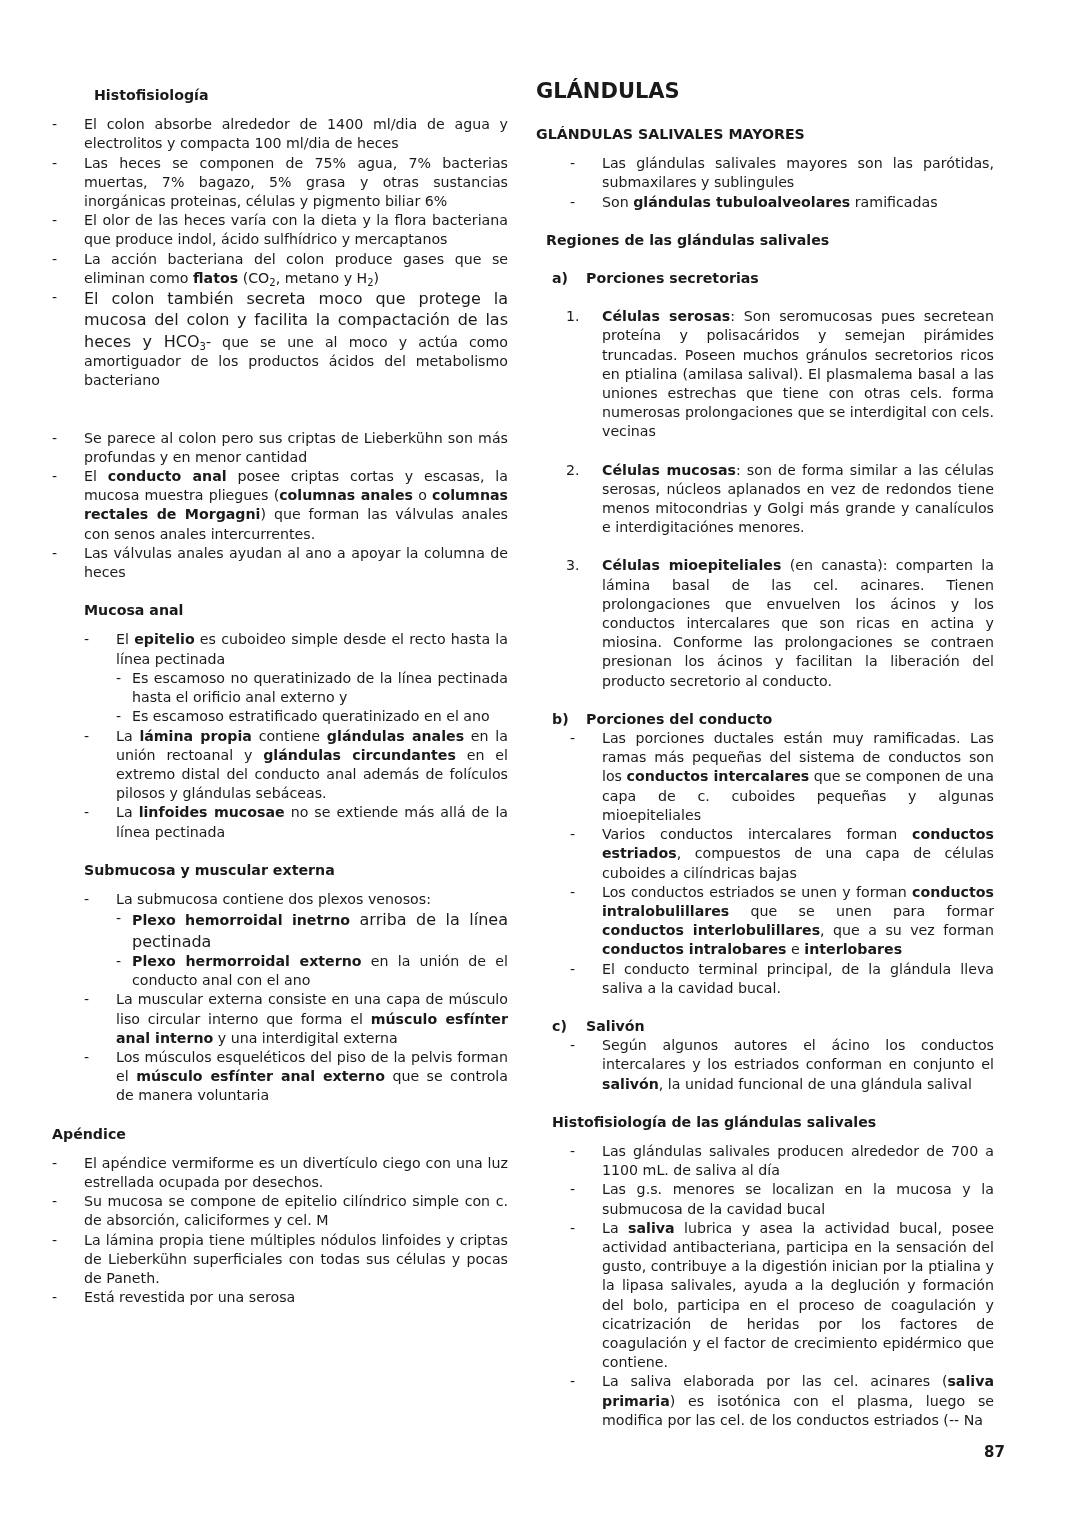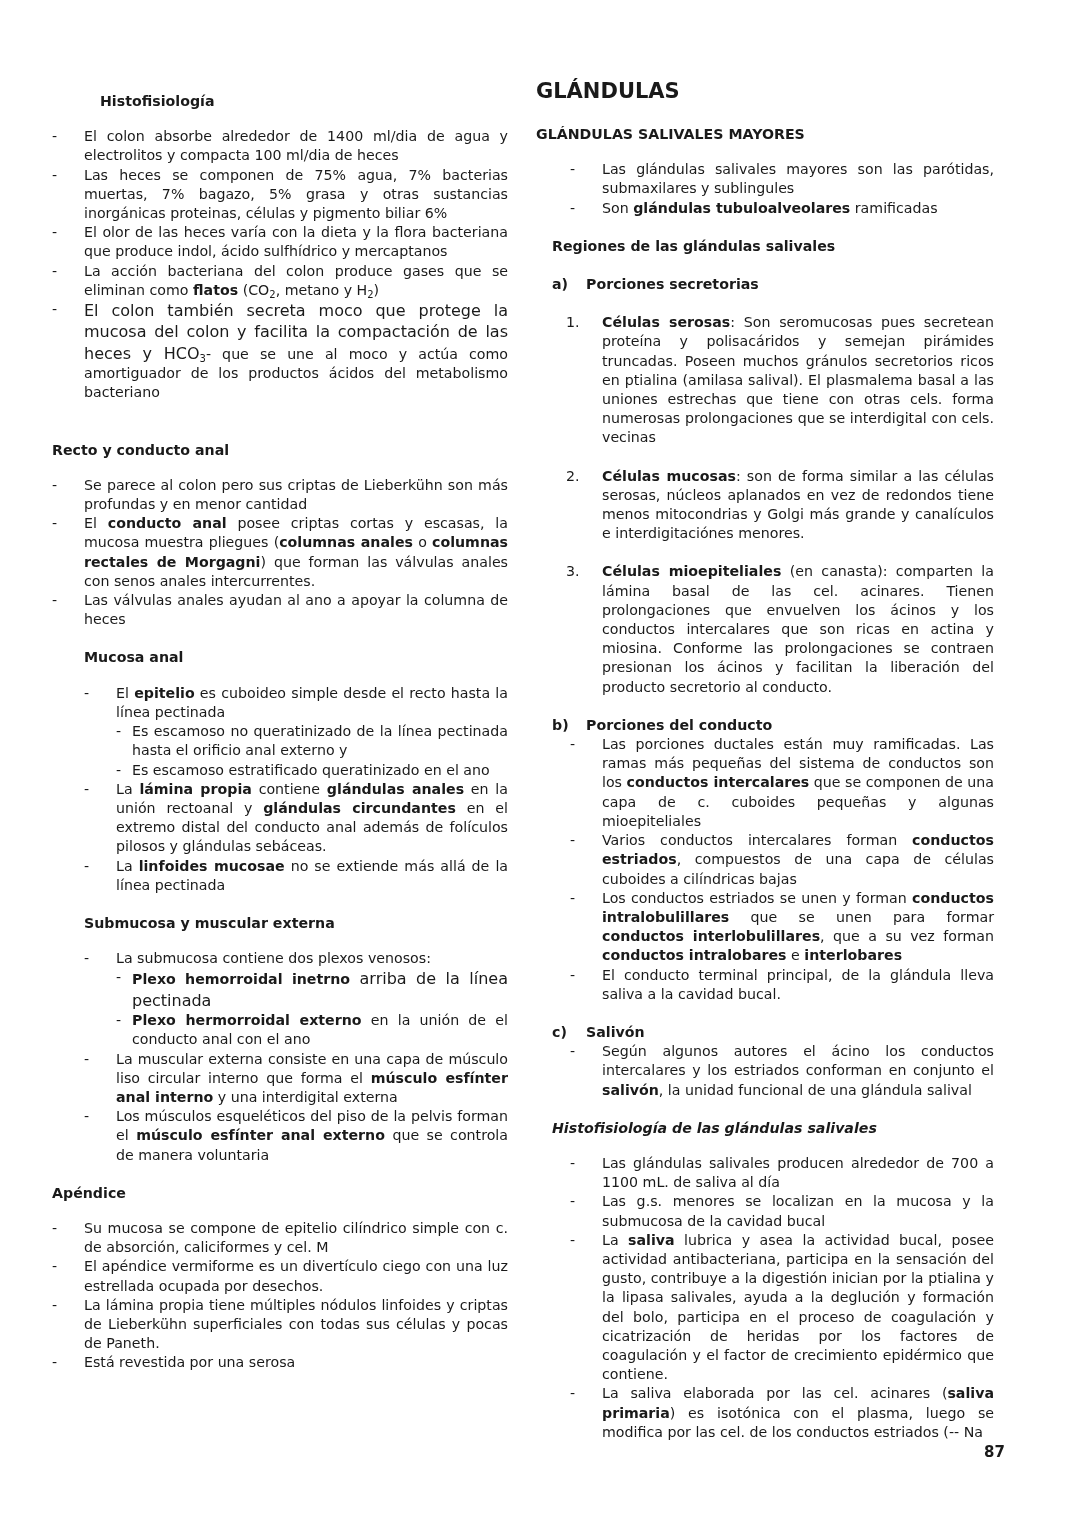--- a/index.html
+++ b/index.html
@@ -4,21 +4,21 @@
 <style>
   html, body { margin: 0; padding: 0; background: #ffffff; }
   body {
     width: 1080px; height: 1527px; position: relative; overflow: hidden;
     font-family: "DejaVu Sans", "Liberation Sans", sans-serif;
     color: #1a1a1a; font-size: 14.2px; line-height: 19.2px;
   }
   .col { position: absolute; top: 76px; }
   .col-left { left: 52px; width: 456px; }
   .col-right { left: 536px; width: 458px; }
-  .h { font-weight: bold; margin: 16px; }
+  .h { font-weight: bold; margin: 10px; }
   .block { margin: 0; padding: 0; list-style: none; }
   .item { position: relative; text-align: justify; margin: 0; }
   .item::before { content: "-"; position: absolute; left: -32px; top: 0; }
   .sub { position: relative; padding-left: 16px; text-align: justify; }
   .sub::before { content: "-"; position: absolute; left: 0; top: 0; }
   .big { font-size: 16px; line-height: 21.4px; }
   .item b, .sub b, .num-body b { font-weight: bold; }
   sub { font-size: 10px; line-height: 0; vertical-align: -3px; }
   .title { font-size: 21px; line-height: 26px; font-weight: bold; margin-top: 2px; }
   .lettered { display: flex; font-weight: bold; }
@@ -37,21 +37,20 @@
     <ul class="block">
         <li class="item"><span>El colon absorbe alrededor de 1400 ml/dia de agua y electrolitos y compacta 100 ml/dia de heces</span></li>
         <li class="item"><span>Las heces se componen de 75% agua, 7% bacterias muertas, 7% bagazo, 5% grasa y otras sustancias inorgánicas proteinas, células y pigmento biliar 6%</span></li>
         <li class="item"><span>El olor de las heces varía con la dieta y la flora bacteriana que produce indol, ácido sulfhídrico y mercaptanos</span></li>
         <li class="item"><span>La acción bacteriana del colon produce gases que se eliminan como </span><b>flatos</b><span> (CO</span><sub>2</sub><span>, metano y H</span><sub>2</sub><span>)</span></li>
         <li class="item"><span class="big">El colon también secreta moco que protege la mucosa del colon y facilita la compactación de las heces y HCO</span><sub>3</sub><span>- que se une al moco y actúa como amortiguador de los productos ácidos del metabolismo bacteriano</span></li>
       </ul>
   </section>
 
   <section style="margin-top:38px; padding-left:32px;">
-    <p class="h" style="margin-left:-32px;">Recto y conducto anal</p>
     <ul class="block">
         <li class="item"><span>Se parece al colon pero sus criptas de Lieberkühn son más profundas y en menor cantidad</span></li>
         <li class="item"><span>El </span><b>conducto anal</b><span> posee criptas cortas y escasas, la mucosa muestra pliegues (</span><b>columnas anales</b><span> o </span><b>columnas rectales de Morgagni</b><span>) que forman las válvulas anales con senos anales intercurrentes.</span></li>
         <li class="item"><span>Las válvulas anales ayudan al ano a apoyar la columna de heces</span></li>
       </ul>
   </section>
 
   <section style="margin-top:19px; padding-left:64px;">
     <p class="h" style="margin-left:-32px;">Mucosa anal</p>
     <ul class="block">
@@ -66,22 +65,22 @@
     <ul class="block">
         <li class="item"><span>La submucosa contiene dos plexos venosos:</span><div class="sub"><b>Plexo hemorroidal inetrno</b><span class="big"> arriba de la línea pectinada</span></div><div class="sub"><b>Plexo hermorroidal externo</b><span> en la unión de el conducto anal con el ano</span></div></li>
         <li class="item"><span>La muscular externa consiste en una capa de músculo liso circular interno que forma el </span><b>músculo esfínter anal interno</b><span> y una interdigital externa</span></li>
         <li class="item"><span>Los músculos esqueléticos del piso de la pelvis forman el </span><b>músculo esfínter anal externo</b><span> que se controla de manera voluntaria</span></li>
       </ul>
   </section>
 
   <section style="margin-top:19px; padding-left:32px;">
     <p class="h" style="margin-left:-32px;">Apéndice</p>
     <ul class="block">
+        <li class="item"><span>El apéndice vermiforme es un divertículo ciego con una luz estrellada ocupada por desechos.</span></li>
         <li class="item"><span>Su mucosa se compone de epitelio cilíndrico simple con c. de absorción, caliciformes y cel. M</span></li>
-        <li class="item"><span>El apéndice vermiforme es un divertículo ciego con una luz estrellada ocupada por desechos.</span></li>
         <li class="item"><span>La lámina propia tiene múltiples nódulos linfoides y criptas de Lieberkühn superficiales con todas sus células y pocas de Paneth.</span></li>
         <li class="item"><span>Está revestida por una serosa</span></li>
       </ul>
   </section>
 </div>
 
 <div class="col col-right">
   <p class="title">GLÁNDULAS</p>
 
   <section style="margin-top:20px; padding-left:66px;">
@@ -128,21 +127,21 @@
     <div class="lettered" style="margin-top:19px; margin-left:16px;">
       <span class="lt">c)</span>
       <span>Salivón</span>
     </div>
     <ul class="block" style="padding-left:66px;">
         <li class="item"><span>Según algunos autores el ácino los conductos intercalares y los estriados conforman en conjunto el </span><b>salivón</b><span>, la unidad funcional de una glándula salival</span></li>
       </ul>
   </section>
 
   <section style="margin-top:19px; padding-left:66px;">
-    <p class="h" style="margin-left:-50px;font-style:italic;">Histofisiología de las glándulas salivales</p>
+    <p class="h" style="margin-left:-50px;">Histofisiología de las glándulas salivales</p>
     <ul class="block">
         <li class="item"><span>Las glándulas salivales producen alrededor de 700 a 1100 mL. de saliva al día</span></li>
         <li class="item"><span>Las g.s. menores se localizan en la mucosa y la submucosa de la cavidad bucal</span></li>
         <li class="item"><span>La </span><b>saliva</b><span> lubrica y asea la actividad bucal, posee actividad antibacteriana, participa en la sensación del gusto, contribuye a la digestión inician por la ptialina y la lipasa salivales, ayuda a la deglución y formación del bolo, participa en el proceso de coagulación y cicatrización de heridas por los factores de coagulación y el factor de crecimiento epidérmico que contiene.</span></li>
         <li class="item"><span>La saliva elaborada por las cel. acinares (</span><b>saliva primaria</b><span>) es isotónica con el plasma, luego se modifica por las cel. de los conductos estriados (-- Na</span></li>
       </ul>
   </section>
 </div>
 
 <div class="page-number">87</div>

